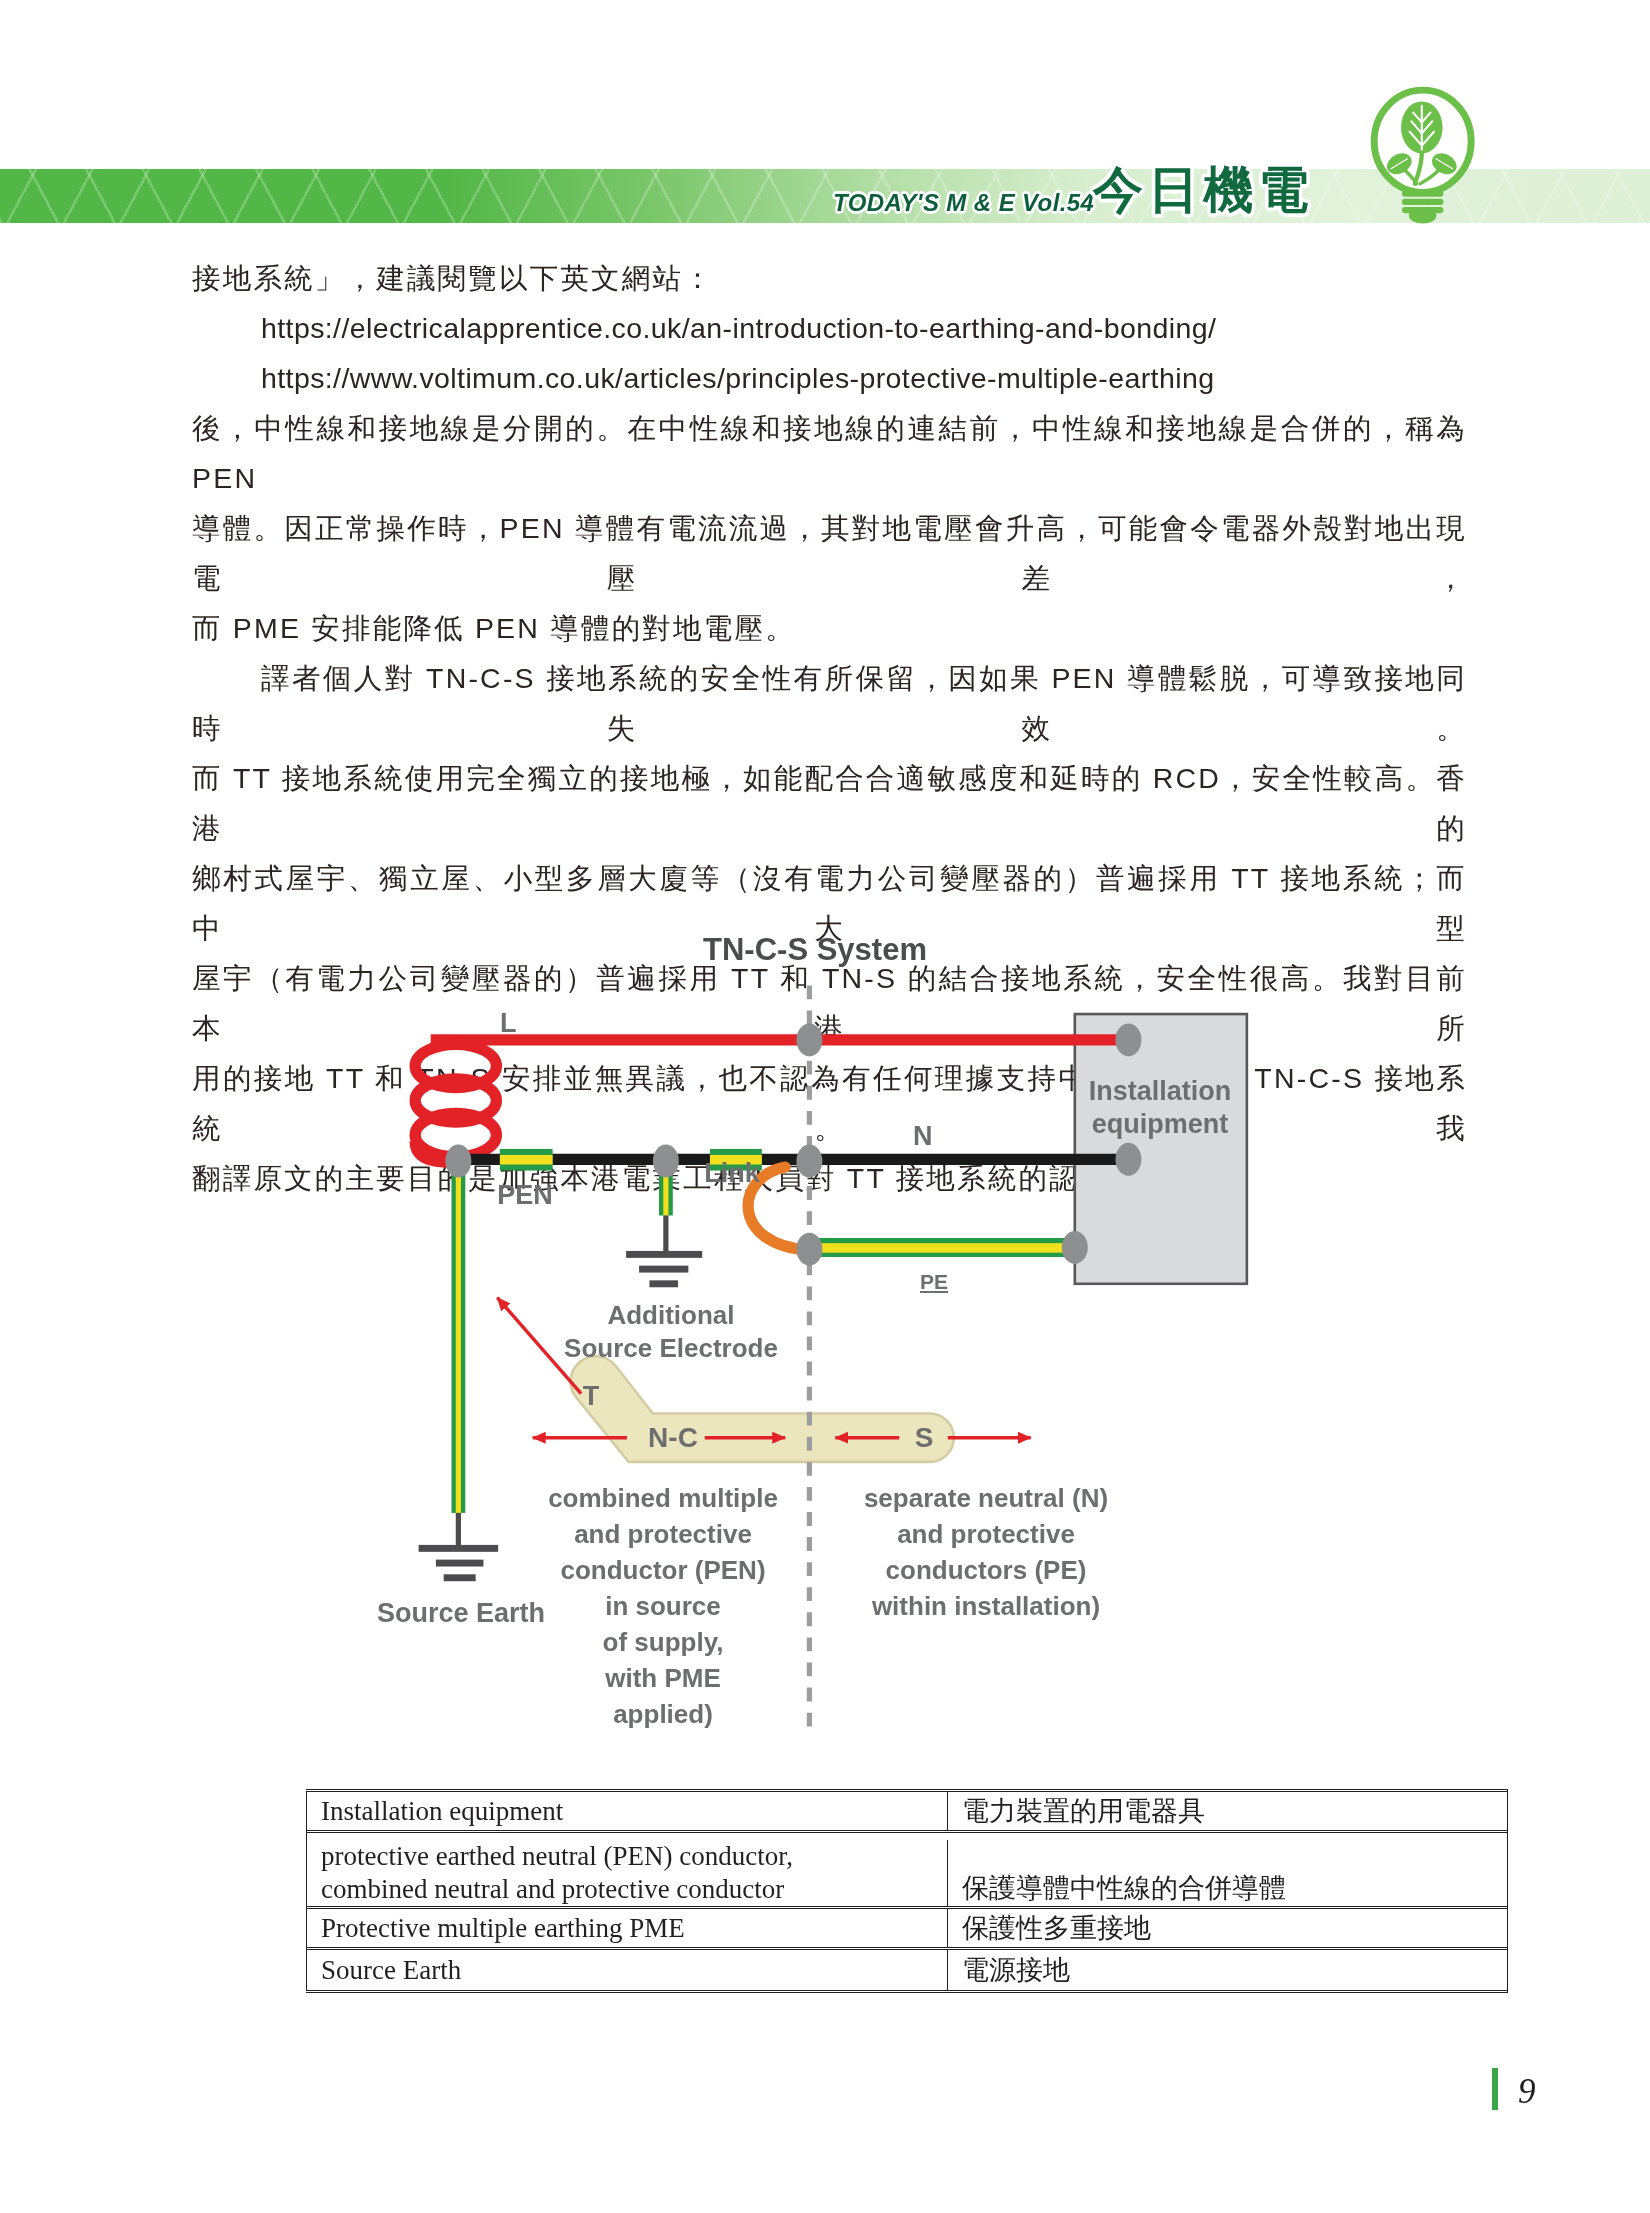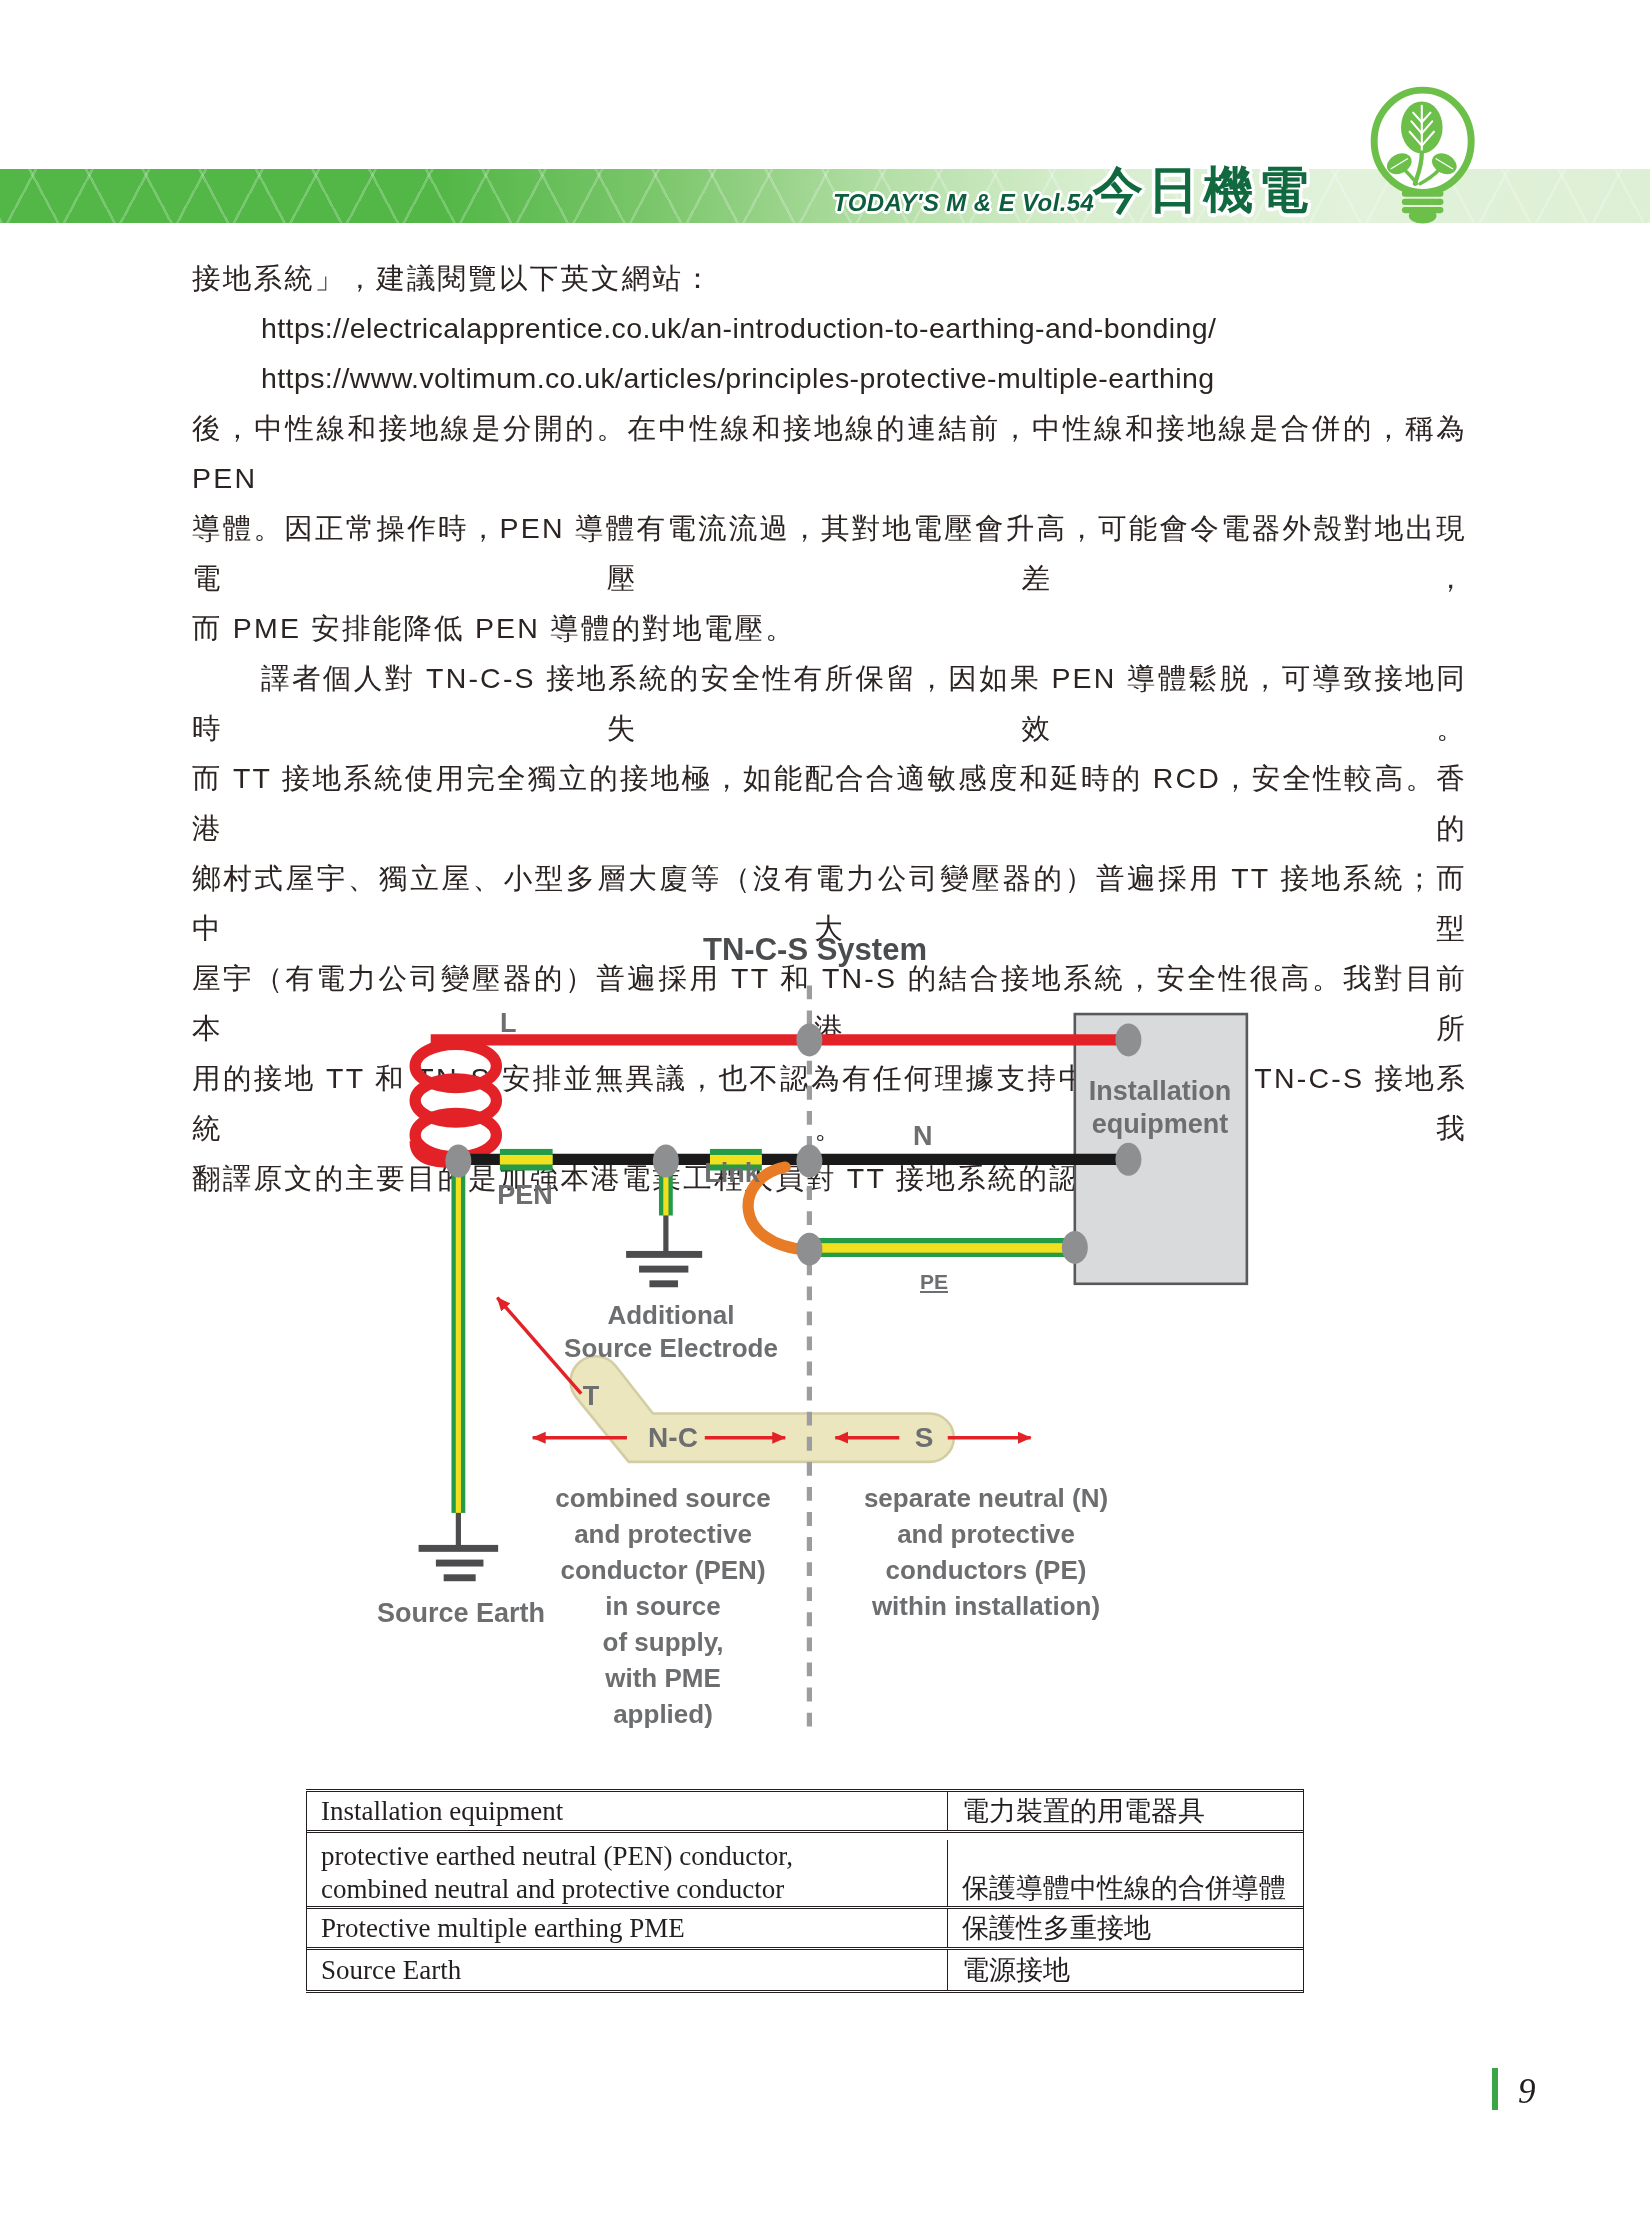--- a/index.html
+++ b/index.html
@@ -36,21 +36,21 @@
   .dlabel{position:absolute;color:#6d6e70;font-weight:bold;white-space:nowrap;z-index:5;}
   .dlabel.c{transform:translateX(-50%);}
   .dia-title{position:absolute;left:815px;top:932px;transform:translateX(-50%);
     font-size:31px;font-weight:bold;color:#4b4c4e;z-index:5;white-space:nowrap;}
   .cap{position:absolute;transform:translateX(-50%);text-align:center;
     font-size:26px;line-height:36px;font-weight:bold;color:#6d6e70;z-index:5;white-space:nowrap;}
   .ie-label{position:absolute;left:1160px;top:1075px;transform:translateX(-50%);
     text-align:center;font-size:27px;line-height:33px;font-weight:bold;color:#6d6e70;z-index:5;}
 
   
-  .xtable{position:absolute;left:306px;top:1789px;width:998px;
+  .xtable{position:absolute;left:306px;top:1789px;width:1202px;
     border-left:1.7px solid #231f20;border-right:1.7px solid #231f20;
     border-top:3.5px double #231f20;border-bottom:3.5px double #231f20;
     font-family:"Liberation Serif","DejaVu Serif",serif;color:#231f20;box-sizing:border-box;}
   .xrow{display:flex;border-bottom:3.5px double #231f20;}
   .xrow:last-child{border-bottom:none;}
   .xcell-en{width:641px;box-sizing:border-box;padding-left:14px;
     border-right:1.7px solid #231f20;display:flex;flex-direction:column;justify-content:center;
     font-size:27px;line-height:33px;}
   .xcell-zh{flex:1;box-sizing:border-box;padding-left:14px;display:flex;align-items:center;
     font-size:27px;}
@@ -216,21 +216,21 @@
   <div>Installation</div>
   <div>equipment</div>
 </div>
 
 <div class="cap" style="left:671px;top:1299px;line-height:33px;">
   <div>Additional</div>
   <div>Source Electrode</div>
 </div>
 
 <div class="cap" style="left:663px;top:1480px;">
-  <div>combined source</div>
+  <div>combined multiple</div>
   <div>and protective</div>
   <div>conductor (PEN)</div>
   <div>in source</div>
   <div>of supply,</div>
   <div>with PME</div>
   <div>applied)</div>
 </div>
 
 <div class="cap" style="left:986px;top:1480px;">
   <div>separate neutral (N)</div>

